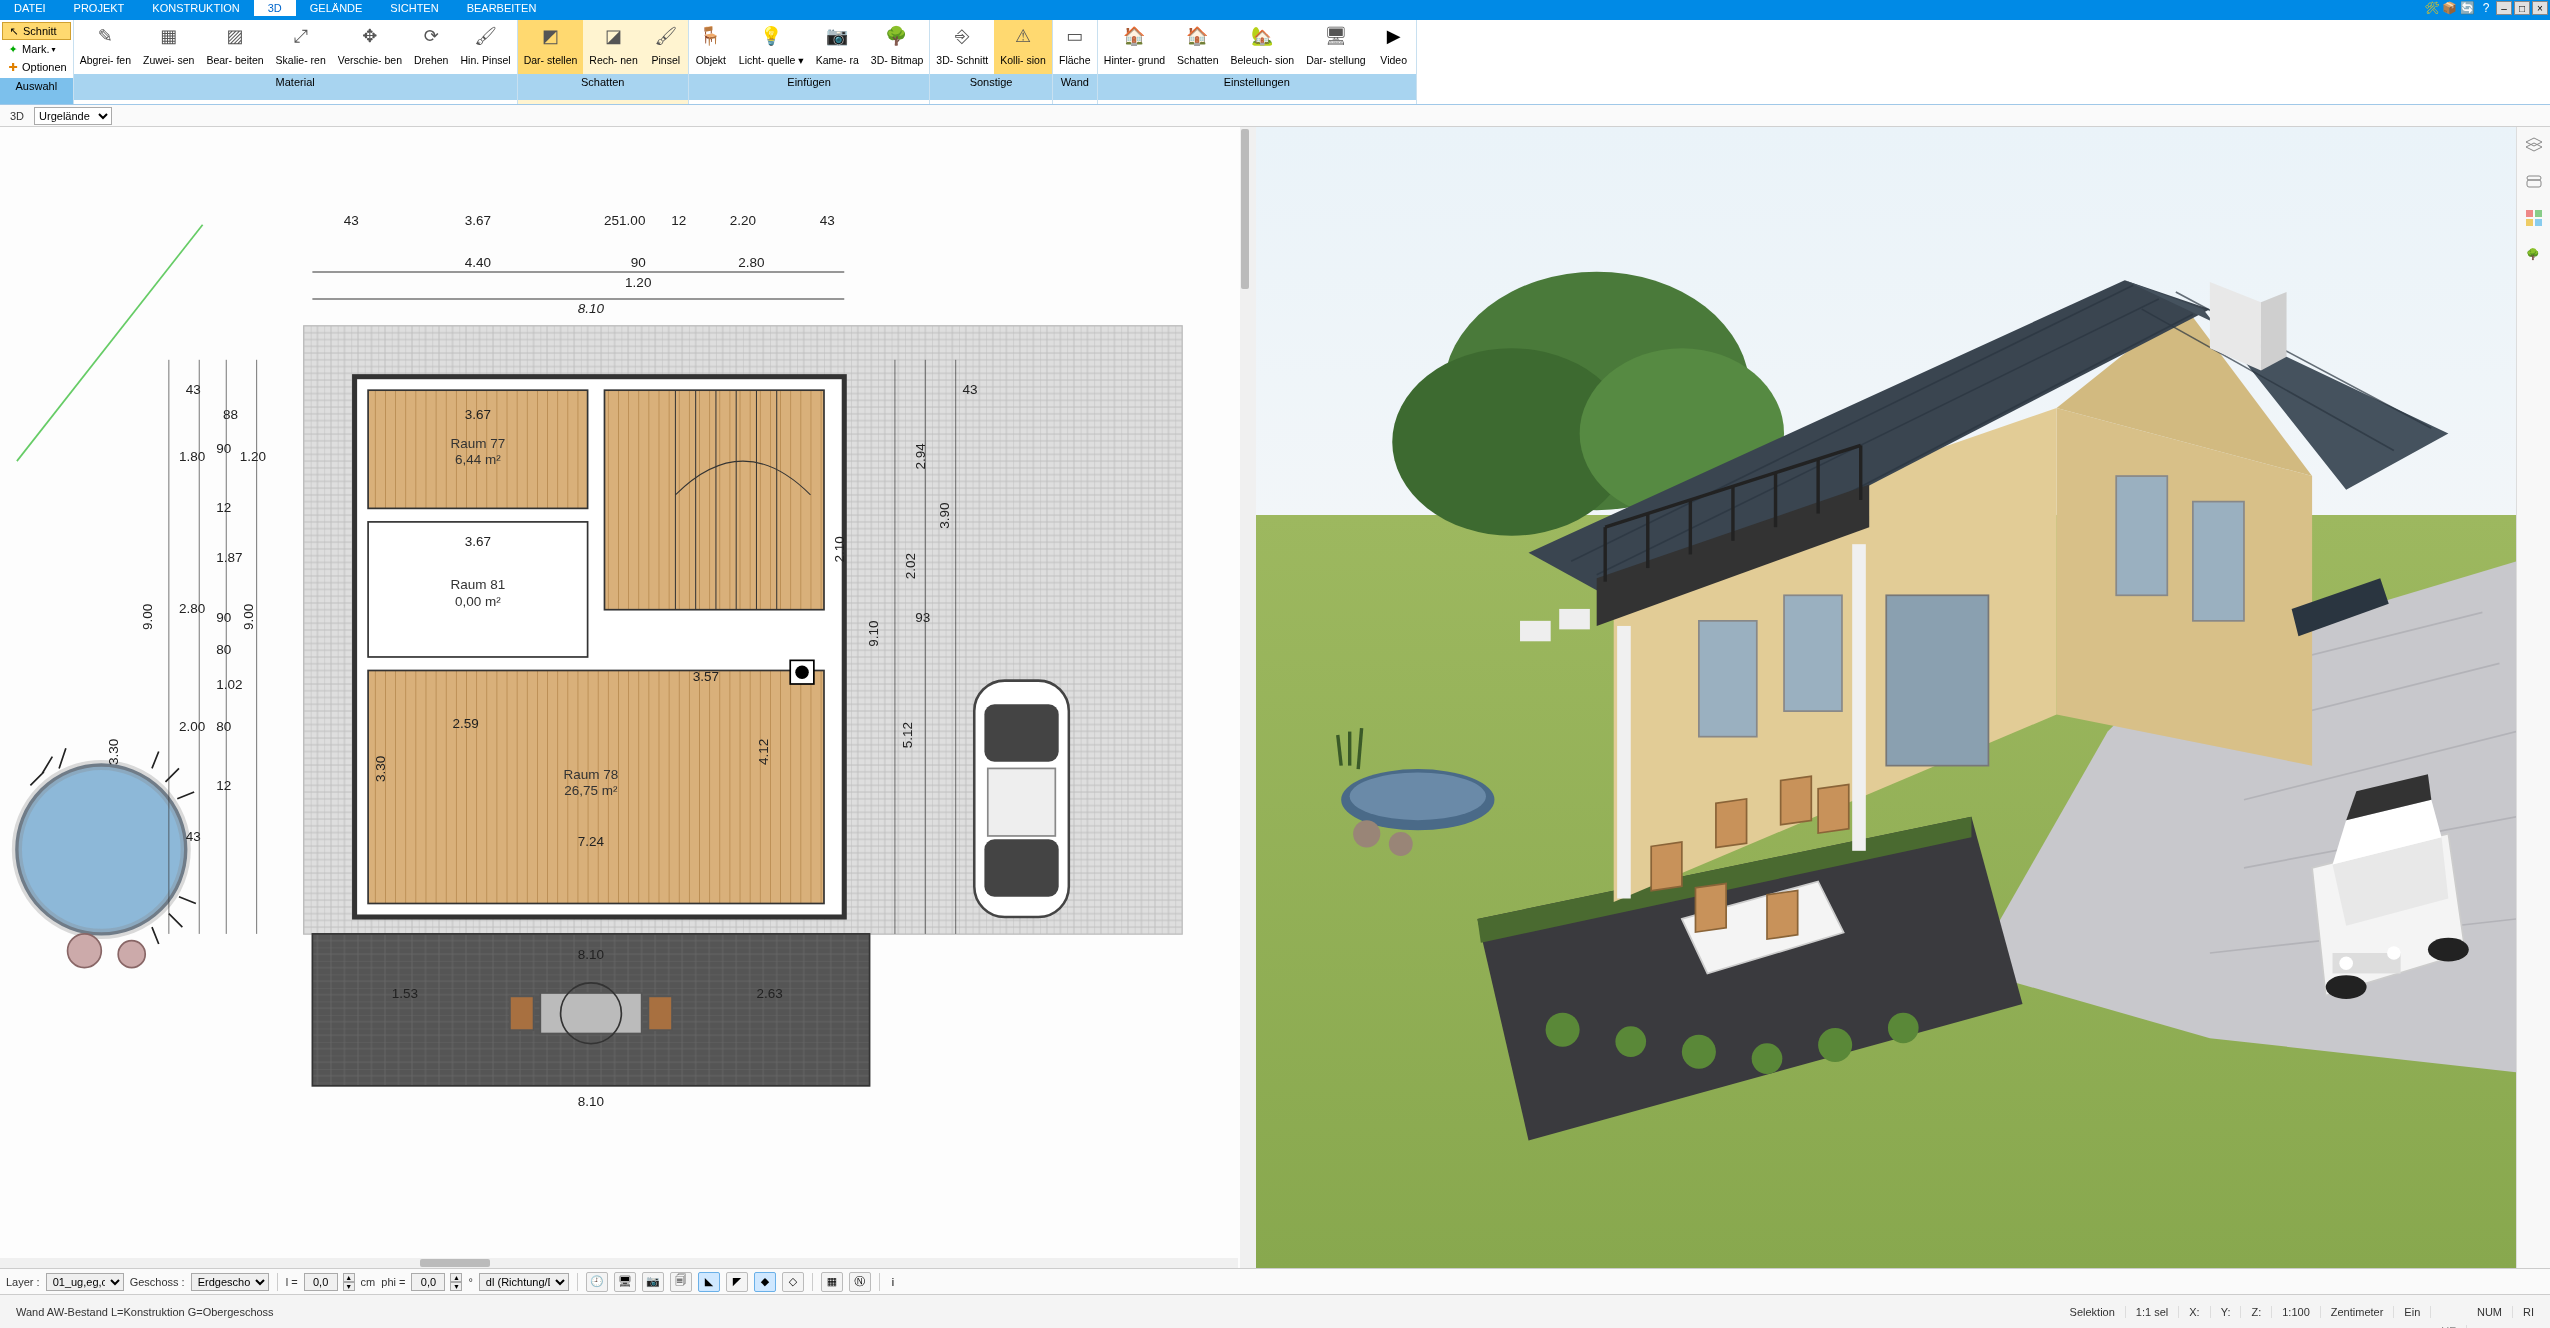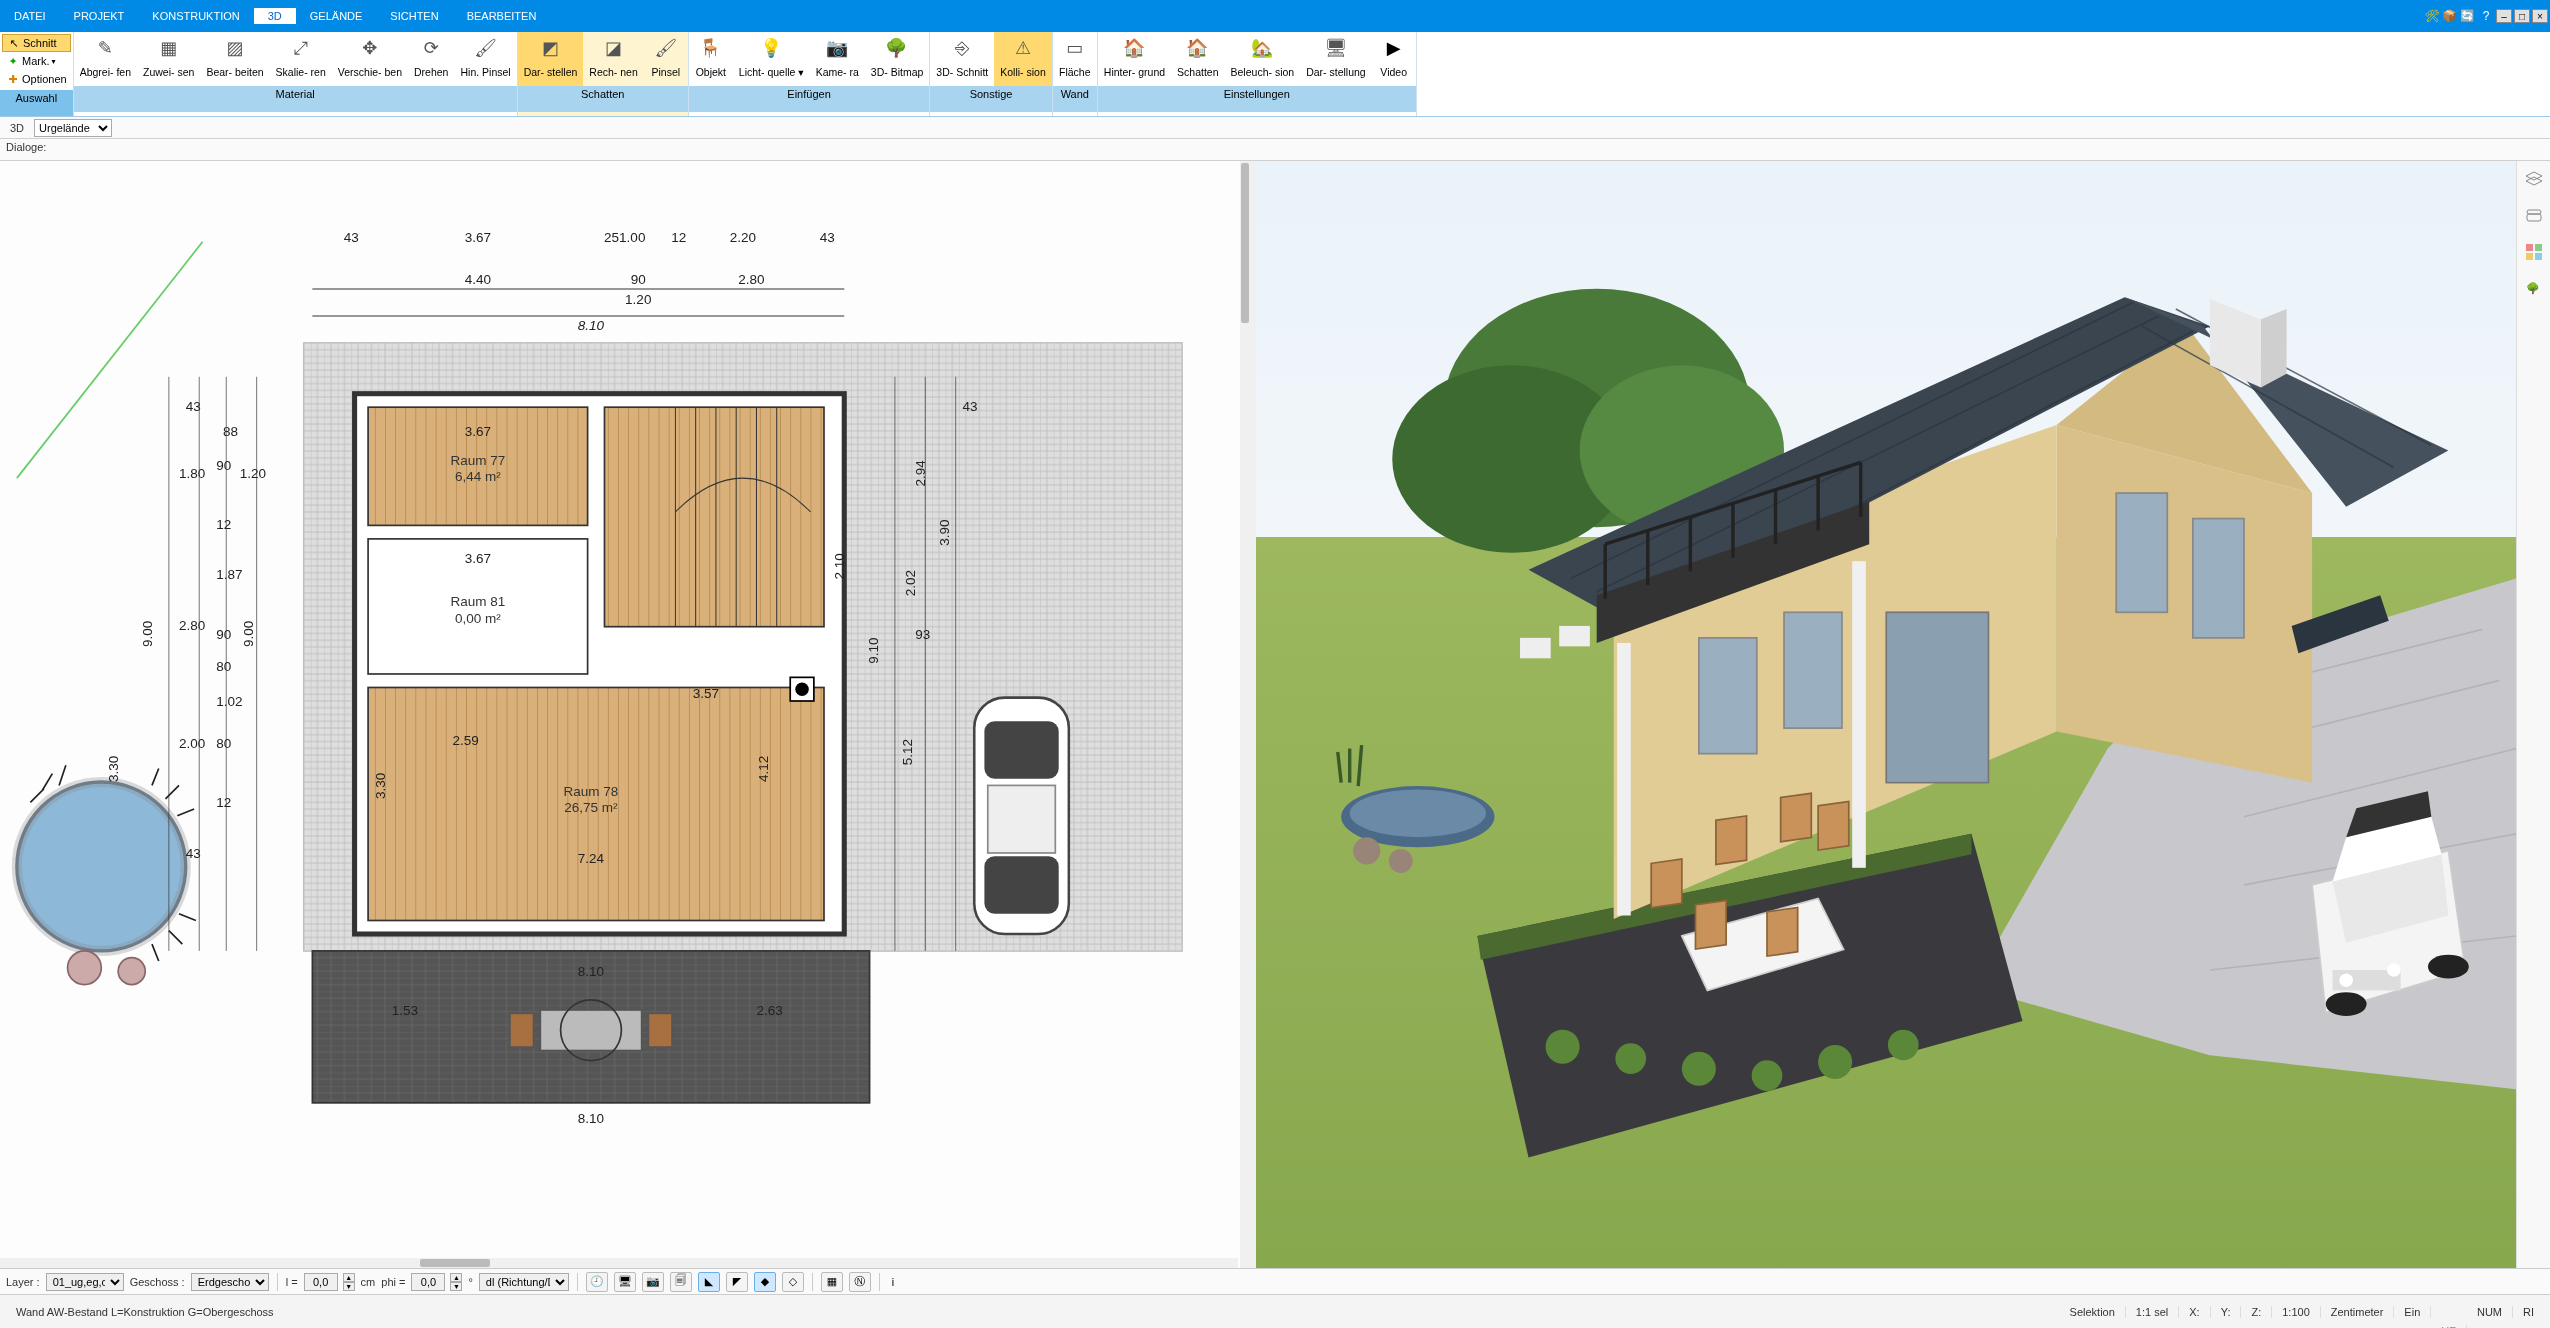--- a/index.html
+++ b/index.html
@@ -1,21 +1,21 @@
 <!DOCTYPE html>
 <html><head>
 <meta charset="utf-8">
 <style>
 * { box-sizing: border-box; margin: 0; padding: 0; font-family: "Segoe UI", Tahoma, sans-serif; }
 body { background: #fff; font-size: 11px; color: #000; overflow: hidden; }
 
 .app { display: flex; flex-direction: column; height: 100vh; width: 100vw; }
 
 
-.menubar { display: flex; align-items: center; background: #008ae6; height: 32px; }
+.menubar { display: flex; align-items: flex-start; background: #008ae6; height: 20px; }
 .menubar .tab { padding: 2px 14px; color: #fff; font-size: 11px; cursor: pointer; display: flex; align-items: center; }
 .menubar .tab.active { background: #fff; color: #0066cc; }
 .menubar .spacer { flex: 1; }
 .menubar .win-controls { display: flex; align-items: center; gap: 2px; padding-right: 2px; }
 .menubar .win-controls .btn { width: 16px; height: 14px; background: #e0e0e0; border: 1px solid #888; display:flex;align-items:center;justify-content:center;font-size:10px;cursor:pointer;}
 .menubar .win-controls .icon { width: 16px; height: 16px; display:flex;align-items:center;justify-content:center;color:#ffcc00;font-size:12px;cursor:pointer;}
 
 
 .ribbon { display: flex; background: #fff; border-bottom: 1px solid #a0c8e8; }
 .ribbon-left { display:flex; flex-direction:column; }
@@ -260,23 +260,20 @@
       </div>
       <div class="title">Einstellungen</div>
     </div>
   </div>
 
   <div class="subbar">
     <span class="mode">3D</span>
     <select style="width:78px;">
       <option>Urgelände</option>
     </select>
-  </div>
-  <div class="dialogbar">
-    <span>Dialoge:</span>
   </div>
 
   <div class="workspace">
 
     <div class="pane-2d">
       <div class="plan">
         <svg viewBox="0 0 740 600">
 
           <line x1="10" y1="160" x2="120" y2="20" stroke="#6c6" stroke-width="1"></line>
 

